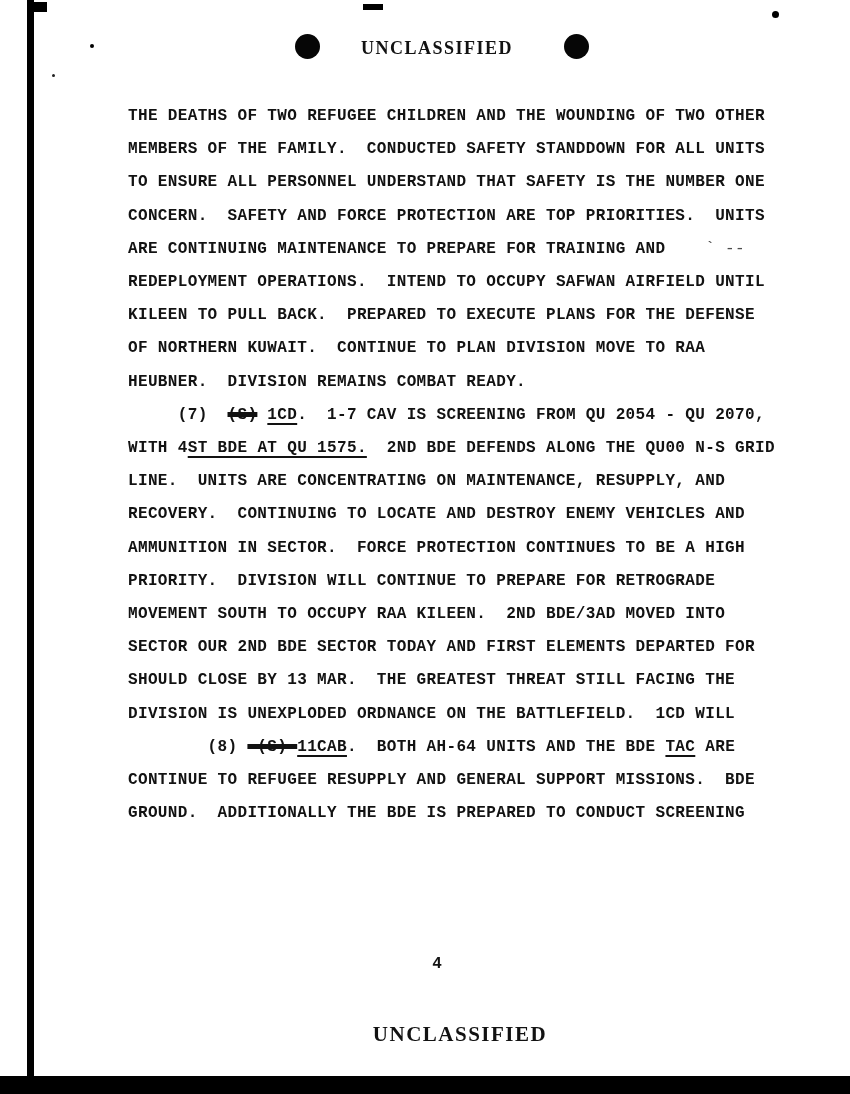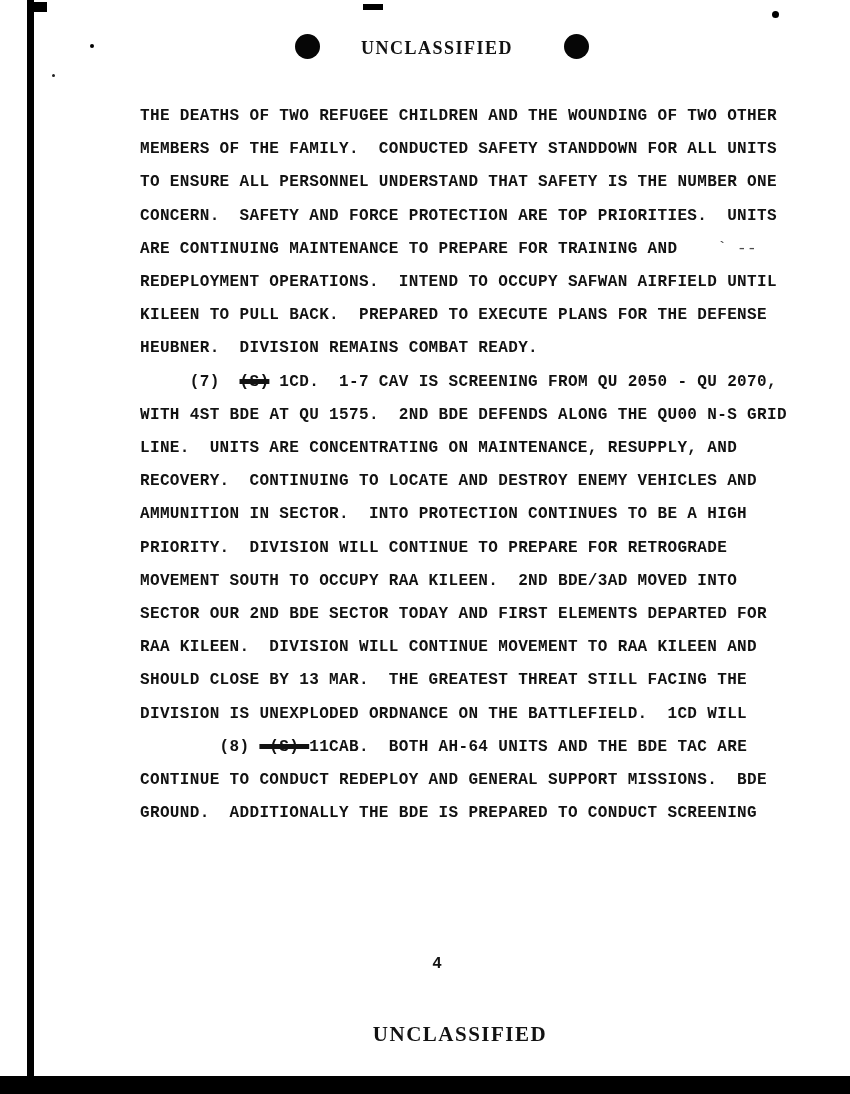--- a/index.html
+++ b/index.html
@@ -28,26 +28,26 @@
     text-align: center;
     font-family: "Liberation Serif", "DejaVu Serif", serif;
     font-weight: bold; font-size: 18px; letter-spacing: 1.5px;
   }
   .punch { position: absolute; top: 34px; width: 25px; height: 25px; border-radius: 50%; background: #060606; }
   .punch-left  { left: 295px; }
   .punch-right { left: 564px; }
 
   
   .doc-body {
-    position: absolute; left: 140px; top: 100px; width: 680px;
+    position: absolute; left: 128px; top: 100px; width: 680px;
     font-size: 16px; font-weight: bold; line-height: 33.2px;
     letter-spacing: 0.35px;
   }
   .doc-line { white-space: pre; }
-  .seg-underline { text-underline-offset: 4px; text-decoration-thickness: 1.5px; }
+  .seg-underline { text-decoration: underline; text-underline-offset: 4px; text-decoration-thickness: 1.5px; }
   .seg-strike { text-decoration: line-through; text-decoration-thickness: 4.5px; }
   .seg-faint { color: #4c4c4c; font-weight: normal; }
 
   .page-number {
     position: absolute; top: 955px; left: 0; width: 874px;
     text-align: center; font-size: 16px; font-weight: bold;
   }
   .classification-footer {
     position: absolute; top: 1022px; left: 0; width: 920px;
     text-align: center;
@@ -71,31 +71,31 @@
 <div class="punch punch-right"></div>
 
 <div class="doc-body">
     <div class="doc-line"><span>THE DEATHS OF TWO REFUGEE CHILDREN AND THE WOUNDING OF TWO OTHER</span></div>
     <div class="doc-line"><span>MEMBERS OF THE FAMILY.  CONDUCTED SAFETY STANDDOWN FOR ALL UNITS</span></div>
     <div class="doc-line"><span>TO ENSURE ALL PERSONNEL UNDERSTAND THAT SAFETY IS THE NUMBER ONE</span></div>
     <div class="doc-line"><span>CONCERN.  SAFETY AND FORCE PROTECTION ARE TOP PRIORITIES.  UNITS</span></div>
     <div class="doc-line"><span>ARE CONTINUING MAINTENANCE TO PREPARE FOR TRAINING AND</span><span class="seg-faint">    ` --</span></div>
     <div class="doc-line"><span>REDEPLOYMENT OPERATIONS.  INTEND TO OCCUPY SAFWAN AIRFIELD UNTIL</span></div>
     <div class="doc-line"><span>KILEEN TO PULL BACK.  PREPARED TO EXECUTE PLANS FOR THE DEFENSE</span></div>
+    <div class="doc-line"><span>OF NORTHERN KUWAIT.  CONTINUE TO PLAN DIVISION MOVE TO RAA</span></div>
     <div class="doc-line"><span>HEUBNER.  DIVISION REMAINS COMBAT READY.</span></div>
-    <div class="doc-line"><span>     (7)  </span><span class="seg-strike">(S)</span><span> </span><span class="seg-underline">1CD</span><span>.  1-7 CAV IS SCREENING FROM QU 2050 - QU 2070,</span></div>
+    <div class="doc-line"><span>     (7)  </span><span class="seg-strike">(S)</span><span> </span><span class="seg-underline">1CD</span><span>.  1-7 CAV IS SCREENING FROM QU 2054 - QU 2070,</span></div>
     <div class="doc-line"><span>WITH 4</span><span class="seg-underline">ST BDE AT QU 1575.</span><span>  2ND BDE DEFENDS ALONG THE QU00 N-S GRID</span></div>
     <div class="doc-line"><span>LINE.  UNITS ARE CONCENTRATING ON MAINTENANCE, RESUPPLY, AND</span></div>
     <div class="doc-line"><span>RECOVERY.  CONTINUING TO LOCATE AND DESTROY ENEMY VEHICLES AND</span></div>
-    <div class="doc-line"><span>AMMUNITION IN SECTOR.  INTO PROTECTION CONTINUES TO BE A HIGH</span></div>
+    <div class="doc-line"><span>AMMUNITION IN SECTOR.  FORCE PROTECTION CONTINUES TO BE A HIGH</span></div>
     <div class="doc-line"><span>PRIORITY.  DIVISION WILL CONTINUE TO PREPARE FOR RETROGRADE</span></div>
     <div class="doc-line"><span>MOVEMENT SOUTH TO OCCUPY RAA KILEEN.  2ND BDE/3AD MOVED INTO</span></div>
     <div class="doc-line"><span>SECTOR OUR 2ND BDE SECTOR TODAY AND FIRST ELEMENTS DEPARTED FOR</span></div>
-    <div class="doc-line"><span>RAA KILEEN.  DIVISION WILL CONTINUE MOVEMENT TO RAA KILEEN AND</span></div>
     <div class="doc-line"><span>SHOULD CLOSE BY 13 MAR.  THE GREATEST THREAT STILL FACING THE</span></div>
     <div class="doc-line"><span>DIVISION IS UNEXPLODED ORDNANCE ON THE BATTLEFIELD.  1CD WILL</span></div>
     <div class="doc-line"><span>        (8) </span><span class="seg-strike">-(S)-</span><span class="seg-underline">11CAB</span><span>.  BOTH AH-64 UNITS AND THE </span><span>BDE </span><span class="seg-underline">TAC</span><span> ARE</span></div>
-    <div class="doc-line"><span>CONTINUE TO CONDUCT REDEPLOY AND GENERAL SUPPORT MISSIONS.  BDE</span></div>
+    <div class="doc-line"><span>CONTINUE TO REFUGEE RESUPPLY AND GENERAL SUPPORT MISSIONS.  BDE</span></div>
     <div class="doc-line"><span>GROUND.  ADDITIONALLY THE BDE IS PREPARED TO CONDUCT SCREENING</span></div>
   </div>
 
 <div class="page-number">4</div>
 <div class="classification-footer">UNCLASSIFIED</div>
 
 </body></html>

